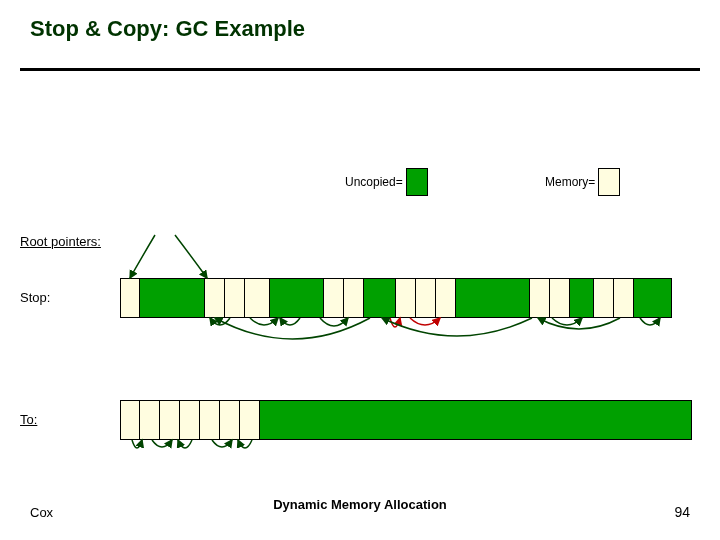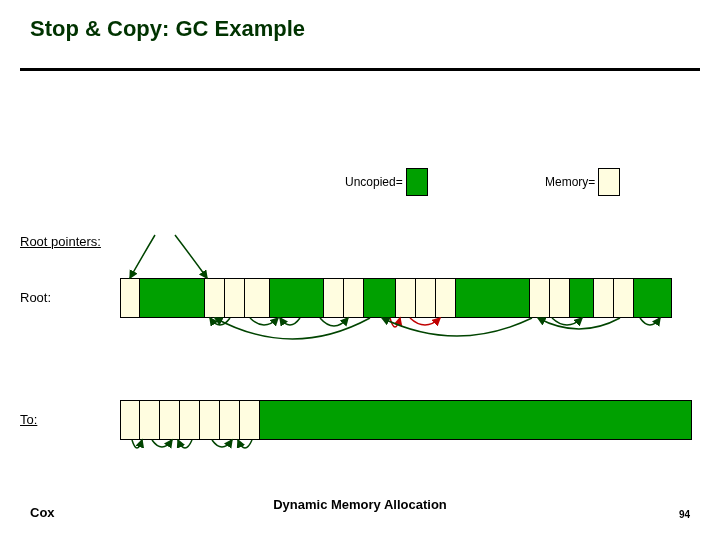--- a/index.html
+++ b/index.html
@@ -71,56 +71,56 @@
     position: absolute;
     left: 0; top: 0;
     width: 720px; height: 540px;
     pointer-events: none;
   }
   .footer-left {
     position: absolute;
     left: 30px;
     bottom: 20px;
     font-size: 13px;
-    font-weight: bold;
+    font-weight: normal;
   }
   .footer-center {
     position: absolute;
     width: 100%;
     text-align: center;
     bottom: 28px;
     font-size: 13px;
     font-weight: bold;
   }
   .footer-right {
     position: absolute;
     right: 30px;
     bottom: 20px;
-    font-size: 10px;
-    font-weight: bold;
+    font-size: 14px;
+    font-weight: normal;
   }
 </style>
 </head>
 <body>
 
 <div class="title">Stop &amp; Copy: GC Example</div>
 <div class="hr"></div>
 
 <div class="legend" style="left:345px;">
   <span class="legend-label">Uncopied=</span>
   <span class="swatch uncopied"></span>
 </div>
 <div class="legend" style="left:545px;">
   <span class="legend-label">Memory=</span>
   <span class="swatch copied"></span>
 </div>
 
 <div class="row-label" style="left:20px; top:234px; text-decoration:underline;">Root pointers:</div>
 
-<div class="row-label" style="left:20px; top:290px;">Root:</div>
+<div class="row-label" style="left:20px; top:290px;">Stop:</div>
 <div class="heap" id="from-heap" style="top:278px;">
     <div class="cell y" style="width: 20px;"></div>
     <div class="cell g" style="width: 65px;"></div>
     <div class="cell y" style="width: 20px;"></div>
     <div class="cell y" style="width: 20px;"></div>
     <div class="cell y" style="width: 25px;"></div>
     <div class="cell g" style="width: 54px;"></div>
     <div class="cell y" style="width: 20px;"></div>
     <div class="cell y" style="width: 20px;"></div>
     <div class="cell g" style="width: 32px;"></div>

